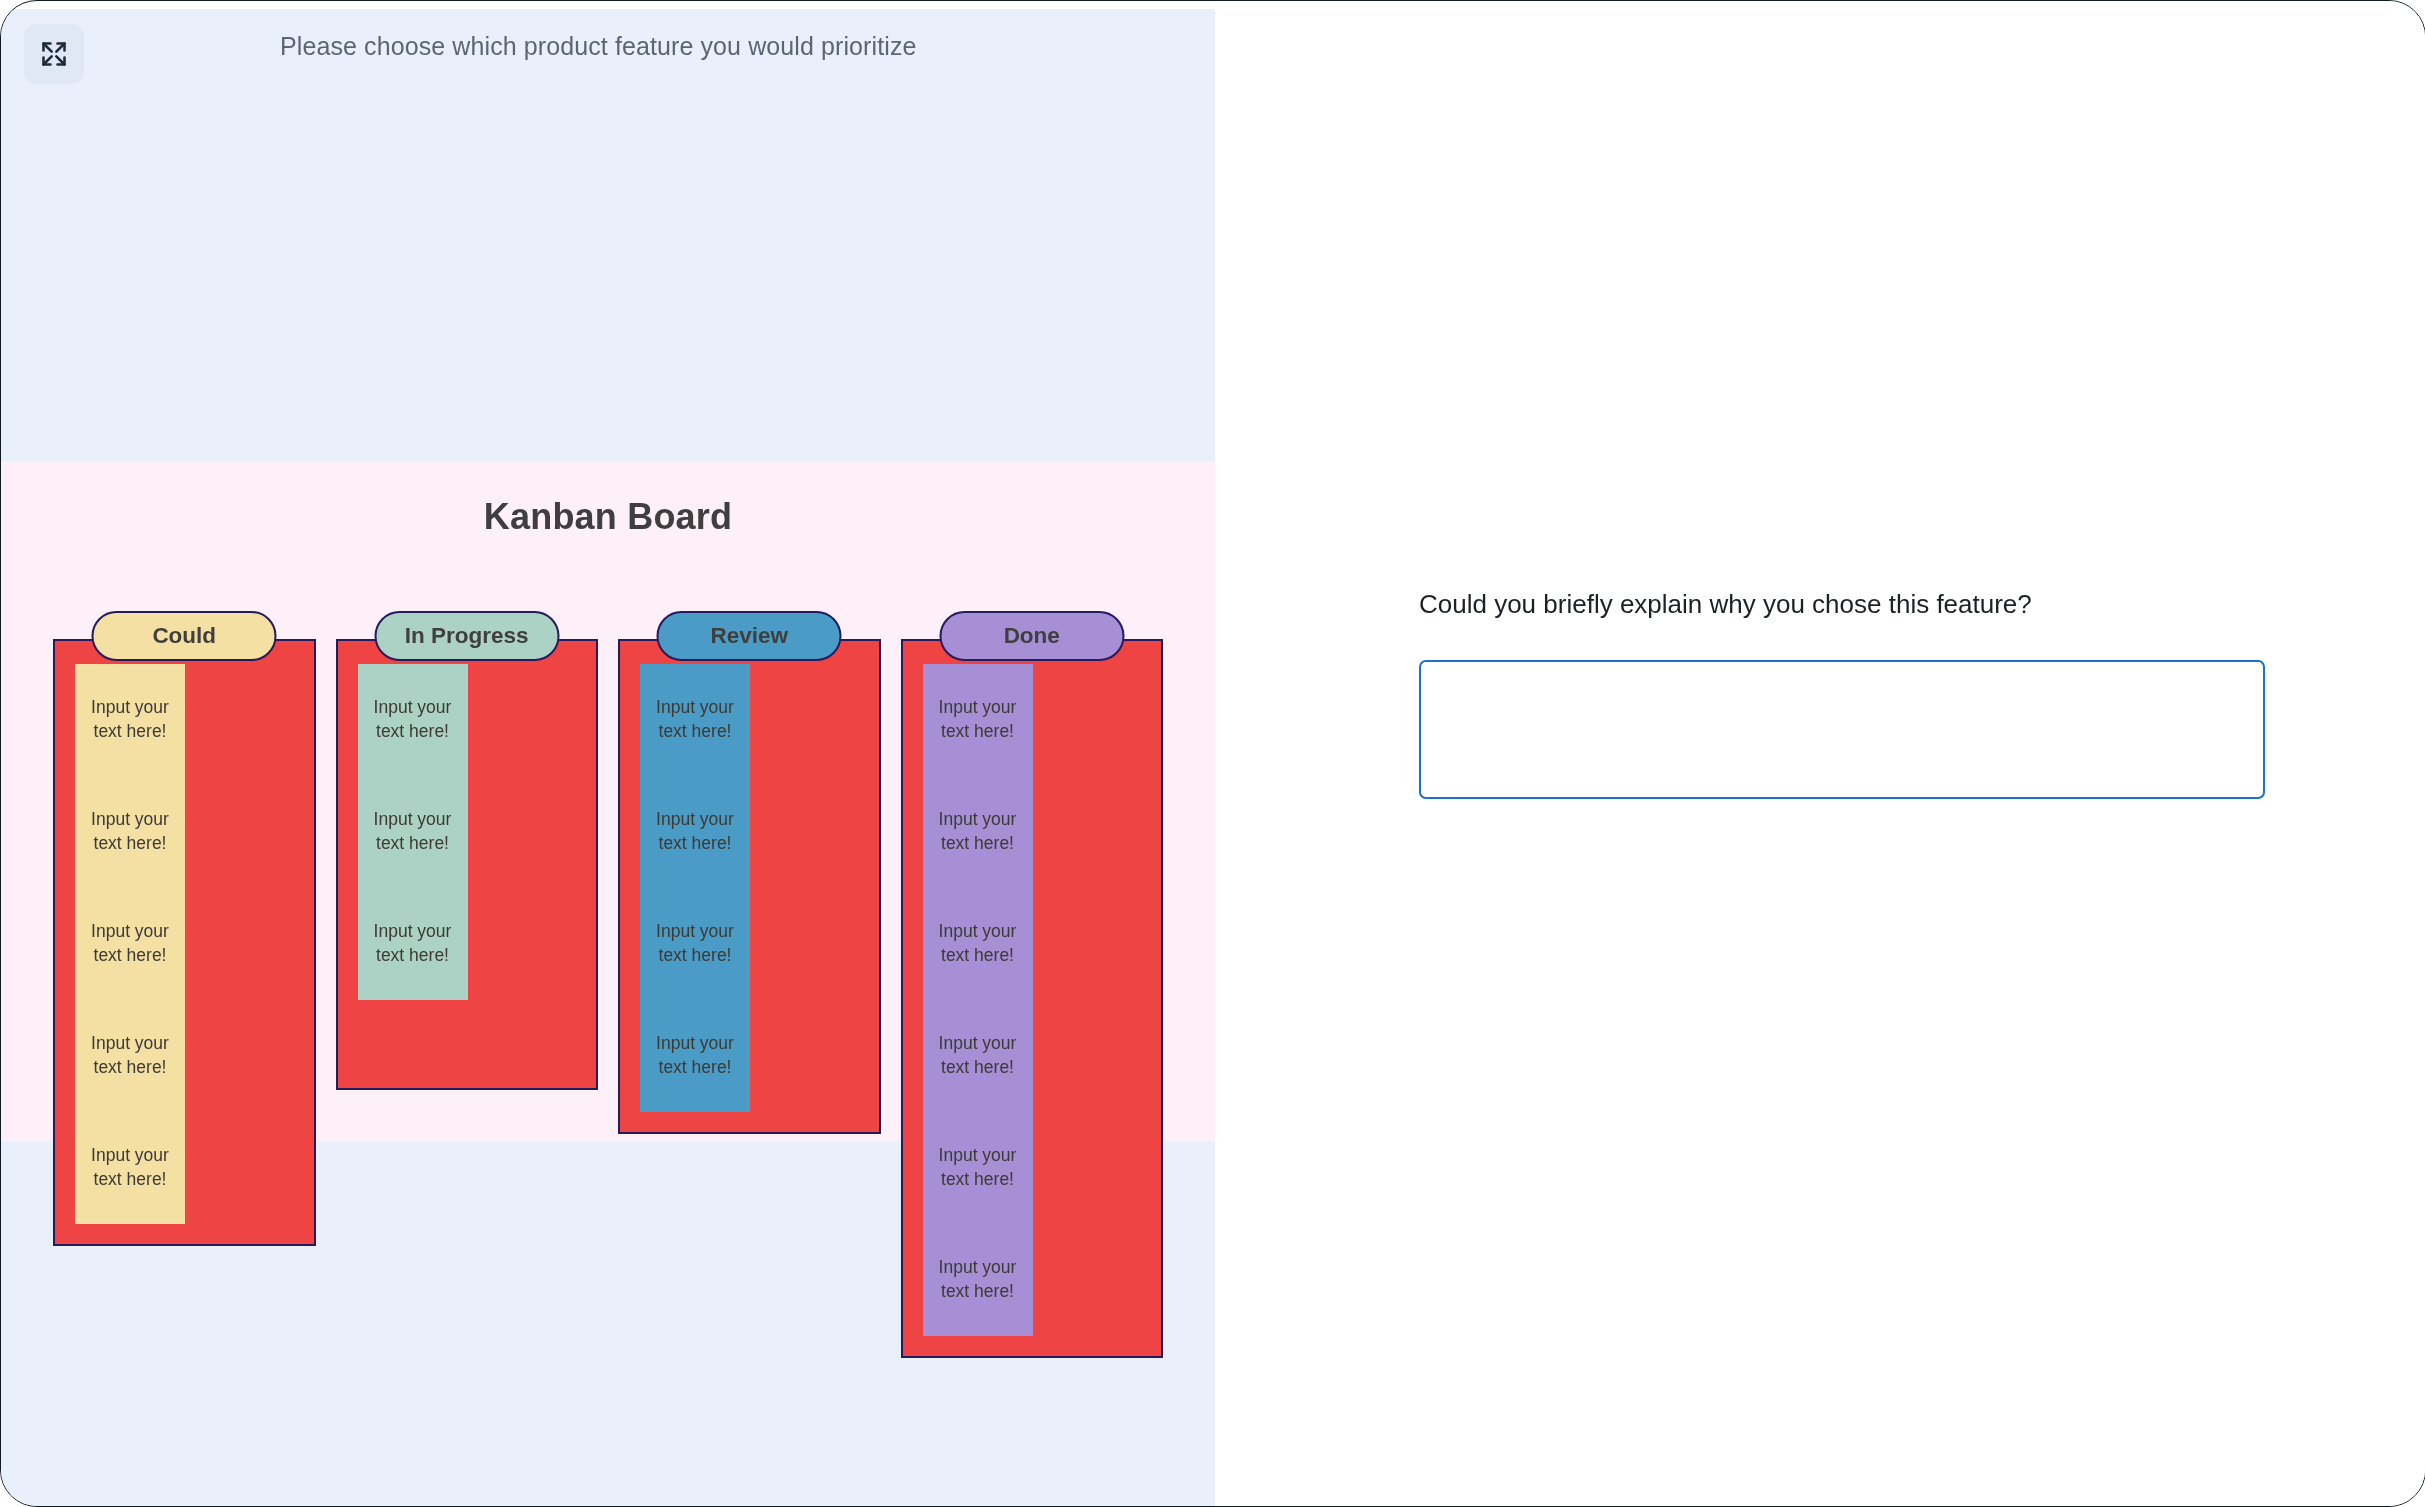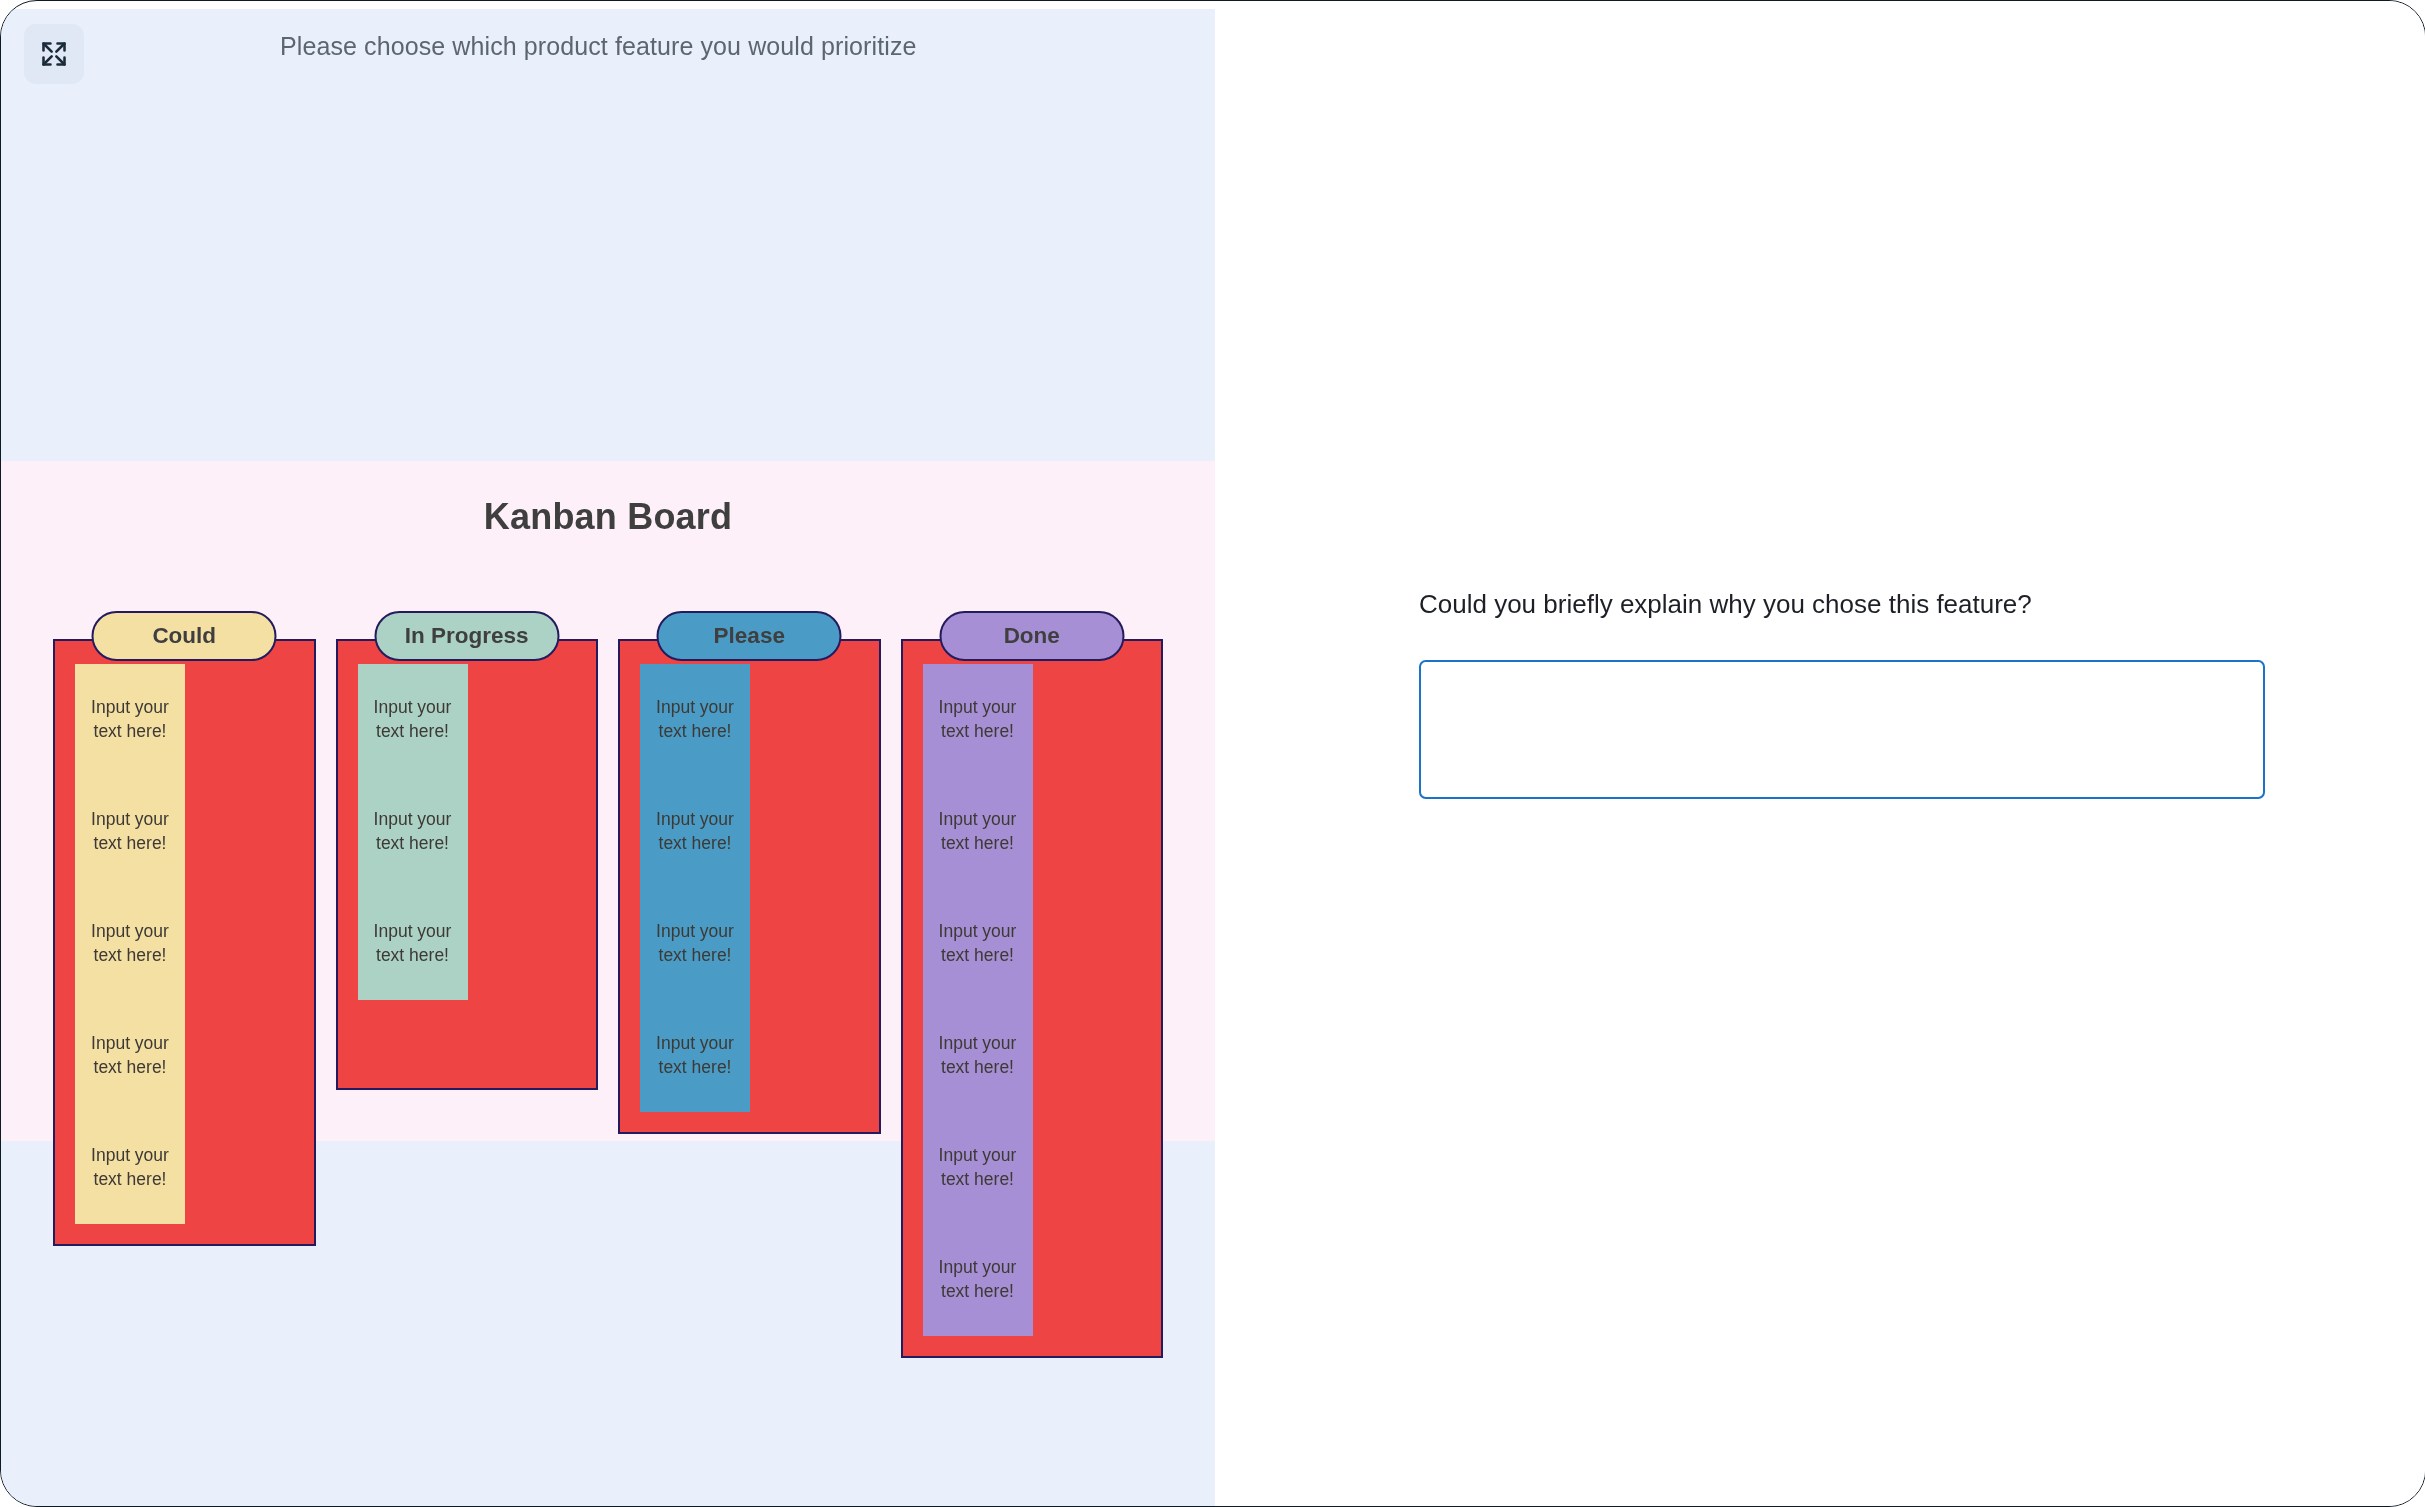--- a/index.html
+++ b/index.html
@@ -226,21 +226,21 @@
           </div>
           <div class="kanban-column">
             <div class="column-header" style="background: rgb(171, 210, 196);">In Progress</div>
             <div class="column-body">
               <div class="kanban-card" style="background: rgb(171, 210, 196);">Input your text here!</div>
               <div class="kanban-card" style="background: rgb(171, 210, 196);">Input your text here!</div>
               <div class="kanban-card" style="background: rgb(171, 210, 196);">Input your text here!</div>
             </div>
           </div>
           <div class="kanban-column">
-            <div class="column-header" style="background: rgb(74, 156, 198);">Please</div>
+            <div class="column-header" style="background: rgb(74, 156, 198);">Review</div>
             <div class="column-body">
               <div class="kanban-card" style="background: rgb(74, 156, 198);">Input your text here!</div>
               <div class="kanban-card" style="background: rgb(74, 156, 198);">Input your text here!</div>
               <div class="kanban-card" style="background: rgb(74, 156, 198);">Input your text here!</div>
               <div class="kanban-card" style="background: rgb(74, 156, 198);">Input your text here!</div>
             </div>
           </div>
           <div class="kanban-column">
             <div class="column-header" style="background: rgb(166, 143, 212);">Done</div>
             <div class="column-body">

